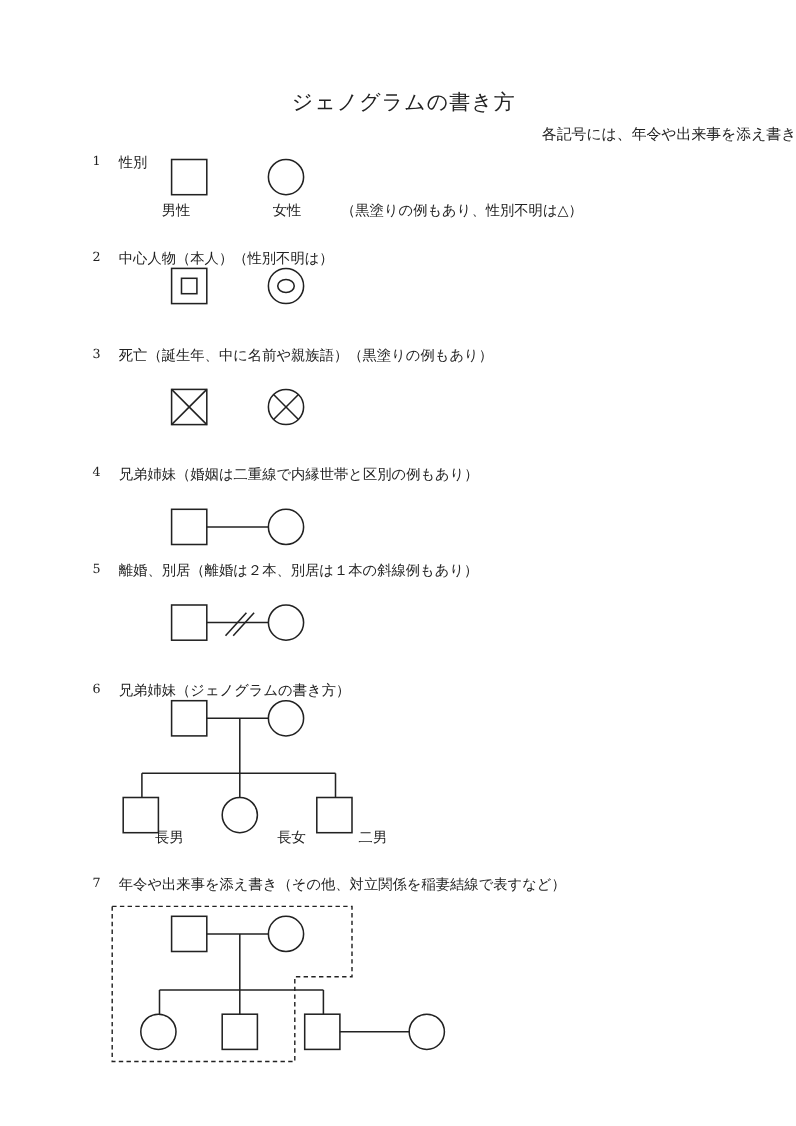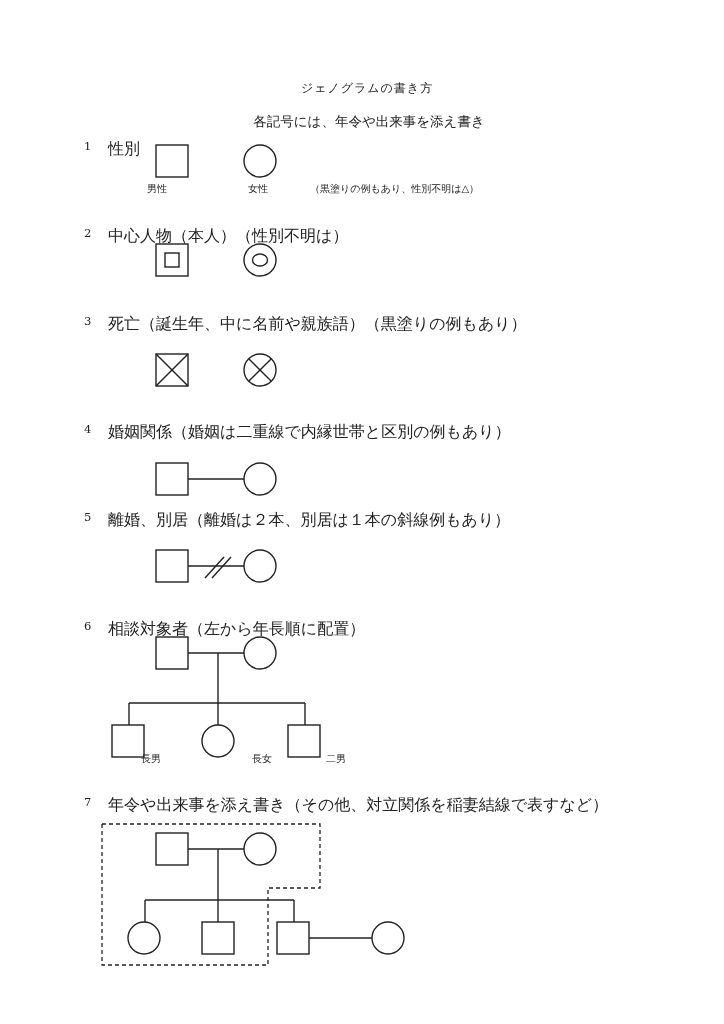--- a/index.html
+++ b/index.html
@@ -1,23 +1,23 @@
 <!DOCTYPE html>
 <html><head>
 <meta charset="utf-8">
 <style>
   html, body { margin: 0; padding: 0; background: #ffffff; }
   body { width: 724px; height: 1024px; position: relative; overflow: hidden;
          font-family: "DejaVu Serif", "Liberation Serif", serif; color: #222; }
   .t { position: absolute; white-space: nowrap; }
-  .title { font-size: 12px; left: 0; width: 724px; text-align: center; top: 80px; letter-spacing: 1px; padding-left: 10px; box-sizing: border-box; }
-  .subtitle { font-size: 13.5px; left: 0; width: 724px; text-align: center; top: 113px; padding-left: 14px; box-sizing: border-box; }
+  .title { font-size: 19px; left: 0; width: 724px; text-align: center; top: 80px; letter-spacing: 1px; padding-left: 10px; box-sizing: border-box; }
+  .subtitle { font-size: 13.5px; left: 0; width: 724px; text-align: right; top: 113px; padding-left: 14px; box-sizing: border-box; }
   .num { font-size: 11.5px; left: 84px; }
-  .sec { font-size: 16px; left: 108px; }
-  .lbl { font-size: 10px; }
+  .sec { font-size: 13px; left: 108px; }
+  .lbl { font-size: 13px; }
   svg.diagram { position: absolute; left: 0; top: 0; }
 </style>
 </head>
 <body>
 
 <div class="t title">ジェノグラムの書き方</div>
 <div class="t subtitle">各記号には、年令や出来事を添え書き</div>
 
 <div class="t num" style="top:139px">1</div>
 <div class="t sec" style="top:139px">性別</div>
@@ -25,27 +25,27 @@
 <div class="t lbl" style="left:248px; top:182px">女性</div>
 <div class="t lbl" style="left:310px; top:182px">（黒塗りの例もあり、性別不明は△）</div>
 
 <div class="t num" style="top:226px">2</div>
 <div class="t sec" style="top:226px">中心人物（本人）（性別不明は）</div>
 
 <div class="t num" style="top:314px">3</div>
 <div class="t sec" style="top:314px">死亡（誕生年、中に名前や親族語）（黒塗りの例もあり）</div>
 
 <div class="t num" style="top:422px">4</div>
-<div class="t sec" style="top:422px">婚姻関係（婚姻は二重線で内縁世帯と区別の例もあり）</div>
+<div class="t sec" style="top:422px">兄弟姉妹（婚姻は二重線で内縁世帯と区別の例もあり）</div>
 
 <div class="t num" style="top:510px">5</div>
 <div class="t sec" style="top:510px">離婚、別居（離婚は２本、別居は１本の斜線例もあり）</div>
 
 <div class="t num" style="top:619px">6</div>
-<div class="t sec" style="top:619px">相談対象者（左から年長順に配置）</div>
+<div class="t sec" style="top:619px">兄弟姉妹（ジェノグラムの書き方）</div>
 <div class="t lbl" style="left:141px; top:752px">長男</div>
 <div class="t lbl" style="left:252px; top:752px">長女</div>
 <div class="t lbl" style="left:326px; top:752px">二男</div>
 
 <div class="t num" style="top:795px">7</div>
 <div class="t sec" style="top:795px">年令や出来事を添え書き（その他、対立関係を稲妻結線で表すなど）</div>
 
 <svg class="diagram" width="724" height="1024" viewBox="0 0 724 1024">
   <g fill="none" stroke="#222" stroke-width="1.4">
 

